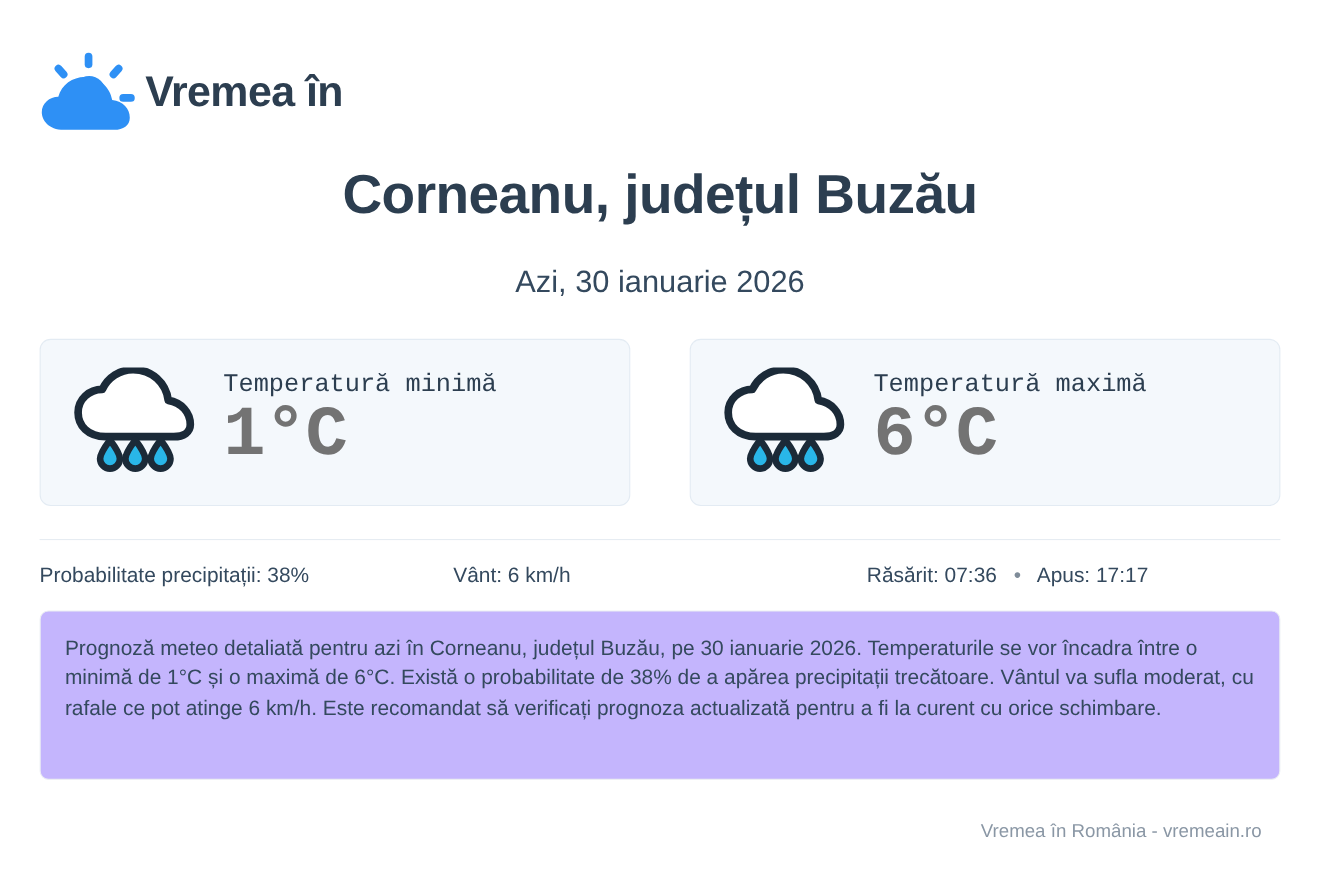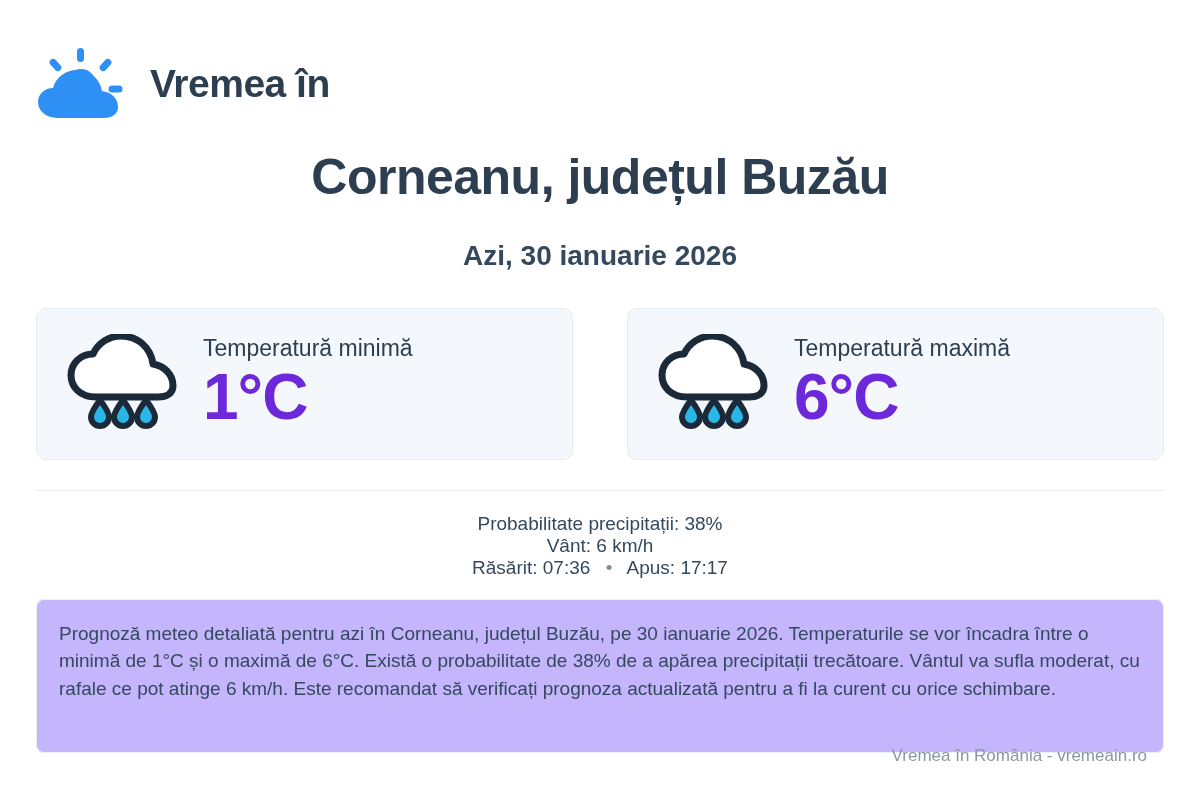--- a/index.html
+++ b/index.html
@@ -16,21 +16,20 @@
     position: relative;
     width: 1200px;
     height: 800px;
     padding: 0 36px;
   }
 
   
   .brand {
     display: flex;
     align-items: center;
-    gap: 18px;
     padding-top: 46px;
   }
   .brand-logo { width: 96px; height: 76px; flex: 0 0 96px; }
   .brand-title {
     font-size: 39px;
     line-height: 1.08;
     font-weight: bold;
     color: #2c3e50;
     letter-spacing: -0.5px;
   }
@@ -42,65 +41,65 @@
     font-size: 50px;
     font-weight: bold;
     color: #2c3e50;
     letter-spacing: -0.5px;
   }
   .date-subtitle {
     margin-top: 22px;
     text-align: center;
     font-size: 28px;
     color: #34495e;
-    font-weight: bold;
+    font-weight: normal;
   }
 
   
   .temps {
     display: flex;
     gap: 54px;
     margin-top: 36px;
   }
   .temp-card {
     flex: 1 1 0;
     background: #f4f8fc;
     border: 1px solid #e3ebf3;
     border-radius: 10px;
     height: 152px;
     display: flex;
     align-items: center;
     padding: 0 26px;
     gap: 22px;
+    font-family: Liberation Mono, monospace;
   }
   .temp-icon { width: 118px; height: 100px; flex: 0 0 118px; }
   .temp-text { display: flex; flex-direction: column; justify-content: center; }
   .temp-label {
     font-size: 23px;
     color: #2c3e50;
     margin-bottom: 2px;
   }
   .temp-value {
     font-size: 64px;
     font-weight: bold;
-    color: #6d28d9;
+    color: #737373;
     line-height: 1.05;
     letter-spacing: -1px;
   }
 
   
   .meta-row {
     margin-top: 30px;
     border-top: 1px solid #e6ecf2;
     padding-top: 22px;
     display: flex;
     align-items: center;
     font-size: 19px;
     color: #34495e;
-    flex-direction: column;
   }
   .meta-left { flex: 1 1 0; text-align: left; }
   .meta-center { flex: 1 1 0; text-align: left; }
   .meta-right { flex: 1 1 0; white-space: nowrap; }
   .meta-sep { margin: 0 10px; color: #7f8c99; }
 
   
   .description {
     margin-top: 20px;
     background: #c4b5fd;

